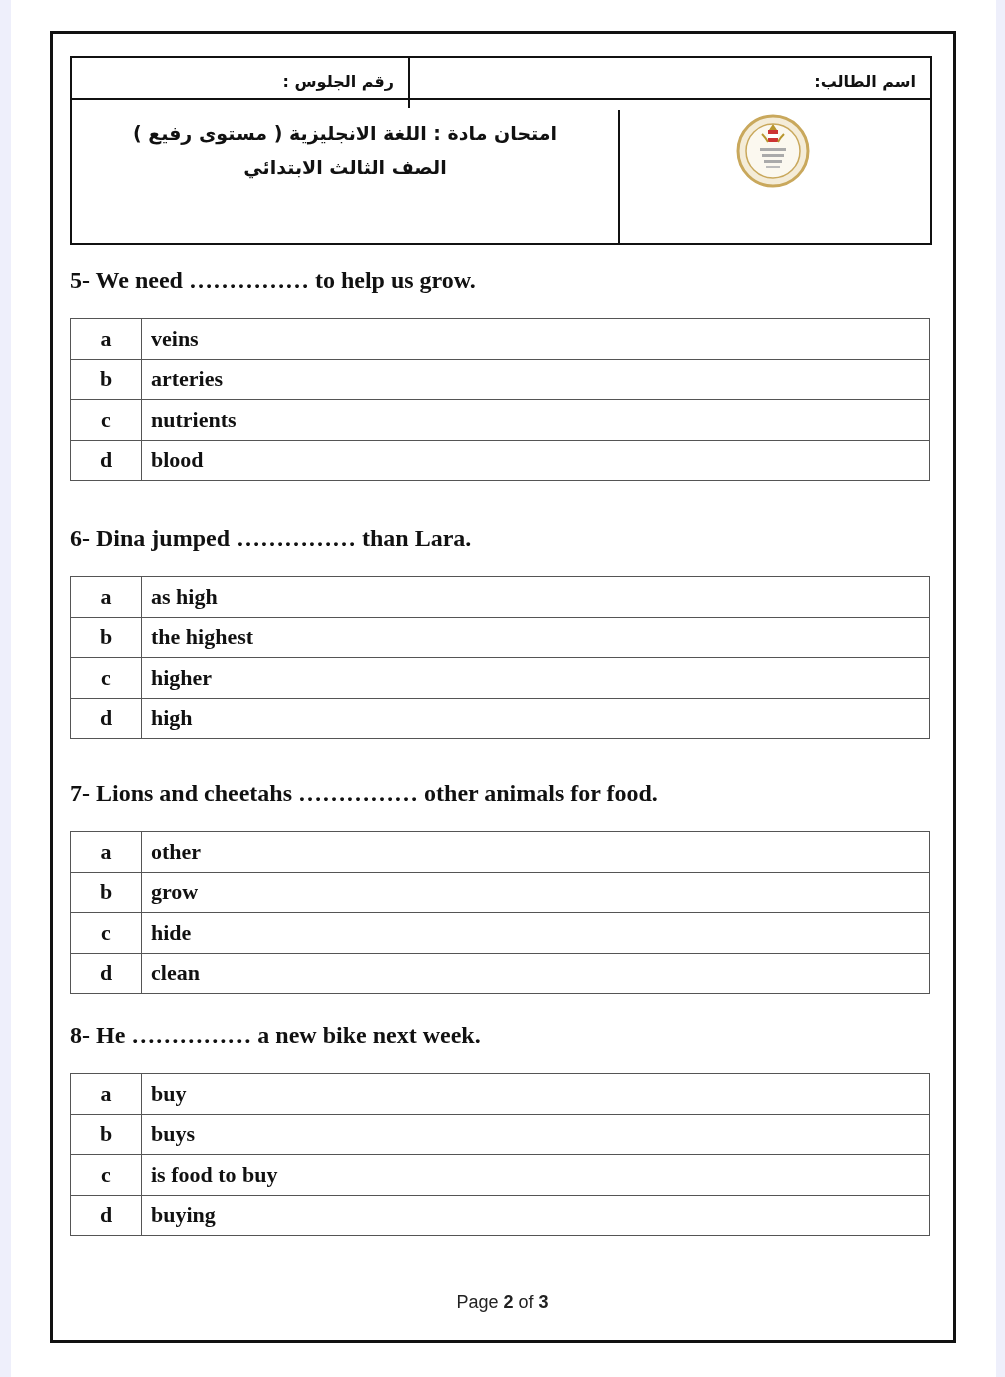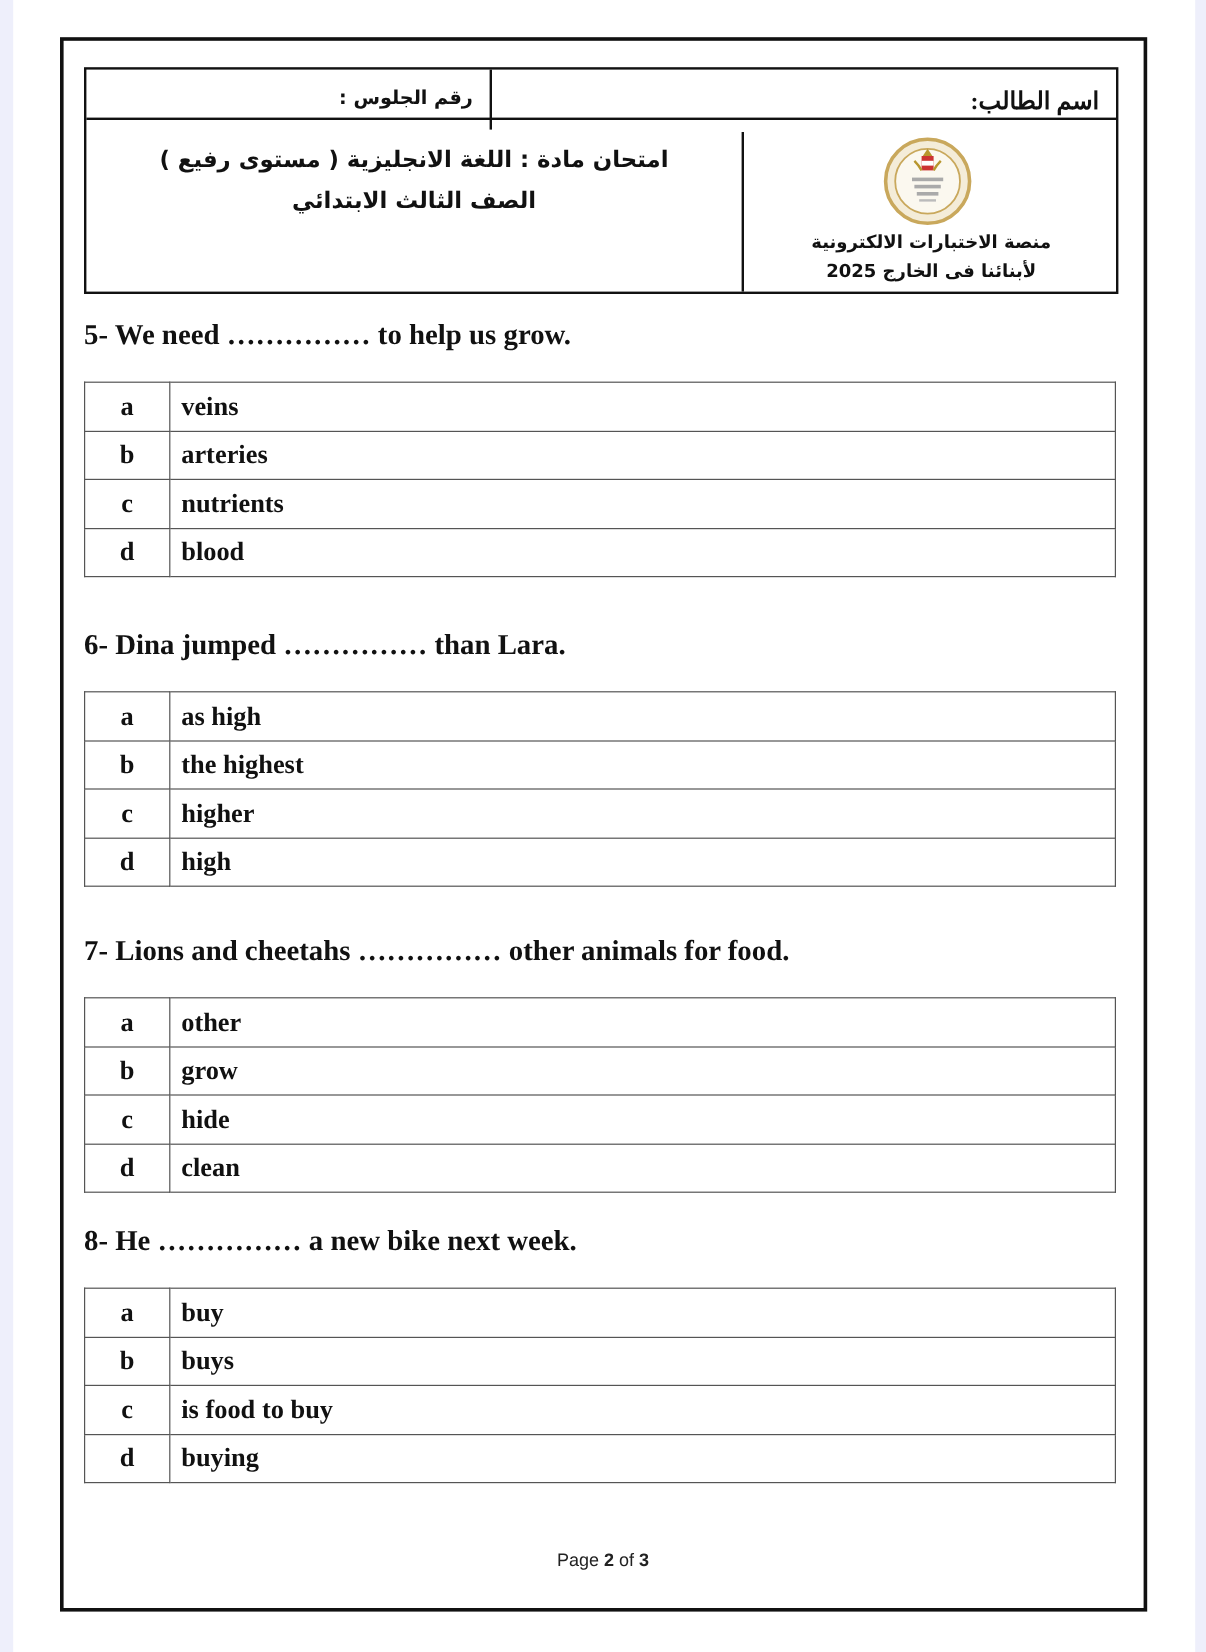--- a/index.html
+++ b/index.html
@@ -17,37 +17,37 @@
   .page-frame {
     position: absolute; left: 50px; top: 31px; width: 906px; height: 1312px;
     border: 3px solid #111;
   }
 
   
   .hdr { position: absolute; left: 70px; top: 56px; width: 862px; height: 189px; border: 2px solid #111; font-family: "DejaVu Sans", sans-serif; }
   .hdr-row1 { position: absolute; left: 0; top: 0; width: 858px; height: 42px; border-bottom: 2px solid #111; }
   .hdr-seat { position: absolute; left: 0; top: 0; width: 338px; height: 50px; border-right: 2px solid #111; }
   .hdr-seat span { position: absolute; right: 14px; top: 14px; font-size: 16px; font-weight: bold; direction: rtl; }
-  .hdr-name { position: absolute; right: 14px; top: 14px; font-size: 20px; font-weight: bold; direction: rtl; font-family: Liberation Serif, serif; }
+  .hdr-name { position: absolute; right: 14px; top: 14px; font-size: 16px; font-weight: bold; direction: rtl; }
   .hdr-row2 { position: absolute; left: 0; top: 52px; width: 900px; height: 133px; }
   .hdr-exam { position: absolute; left: 0; top: 0; width: 548px; height: 133px; border-right: 2px solid #111; text-align: center; direction: rtl; }
   .hdr-exam div { font-size: 19px; font-weight: bold; line-height: 34px; }
   .hdr-exam .l1 { padding-top: 6px; }
   .hdr-logo-cell { position: absolute; left: 550px; top: 0; width: 308px; height: 133px; text-align: center; direction: rtl; }
   .logo { position: absolute; left: 114px; top: 4px; width: 74px; height: 74px; }
   .platform { position: absolute; left: 0; right: 0; top: 80px; font-size: 15px; font-weight: bold; line-height: 24px; }
 
   
   .q { position: absolute; left: 70px; font-size: 24px; font-weight: bold; }
   .opts { position: absolute; left: 70px; width: 860px; border-collapse: collapse; }
   .opts td { border: 1.5px solid #555; height: 40.5px; font-size: 22px; font-weight: bold; vertical-align: middle; }
   .opts td.letter { width: 71px; text-align: center; }
   .opts td.text { padding-left: 9px; margin-top: 44px; }
 
-  .footer { position: absolute; left: 0; width: 1005px; top: 1292px; text-align: center; font-family: "Liberation Sans", sans-serif; font-size: 15px; color: #222; }
+  .footer { position: absolute; left: 0; width: 1005px; top: 1292px; text-align: center; font-family: "Liberation Sans", sans-serif; font-size: 18px; color: #222; }
   .footer b { font-weight: bold; }
 </style>
 </head>
 <body>
 
 <div class="edge-left"></div>
 <div class="edge-right"></div>
 
 <div class="page-frame"></div>
 
@@ -69,24 +69,20 @@
         <circle cx="37" cy="37" r="27" fill="#fbf8ef" stroke="#c9a85c" stroke-width="1.5"></circle>
         <path d="M37 10 l4 6 h-8z" fill="#b8962e"></path>
         <rect x="32" y="16" width="10" height="12" fill="#c33"></rect>
         <rect x="32" y="20" width="10" height="4" fill="#fff"></rect>
         <path d="M26 20 q4 4 6 8 M48 20 q-4 4 -6 8" stroke="#b8962e" stroke-width="2" fill="none"></path>
         <rect x="24" y="34" width="26" height="3" fill="#aaa"></rect>
         <rect x="26" y="40" width="22" height="3" fill="#aaa"></rect>
         <rect x="28" y="46" width="18" height="3" fill="#aaa"></rect>
         <rect x="30" y="52" width="14" height="2" fill="#bbb"></rect>
       </svg>
-      <div class="platform">
-        <div>منصة الاختبارات الالكترونية</div>
-        <div>لأبنائنا فى الخارج 2025</div>
-      </div>
     </div>
   </div>
 </div>
 
 <div class="q" style="top:267px;">5- We need …………… to help us grow.</div>
 <table class="opts" style="top:318px;">
   <tbody>
       <tr>
         <td class="letter">a</td>
         <td class="text">veins</td>

